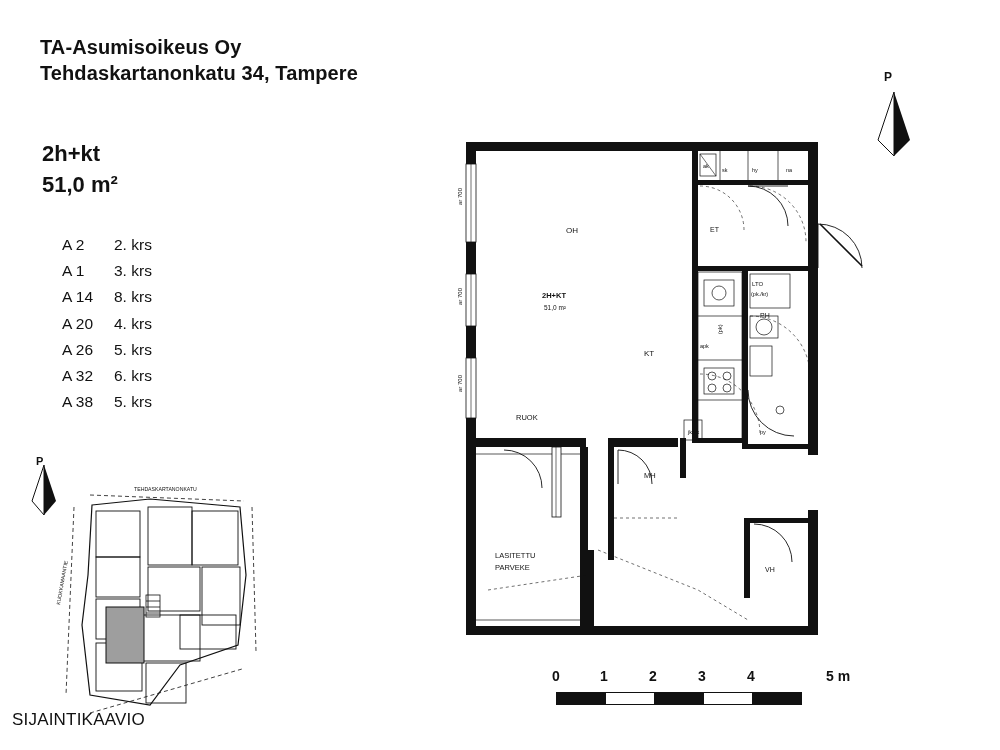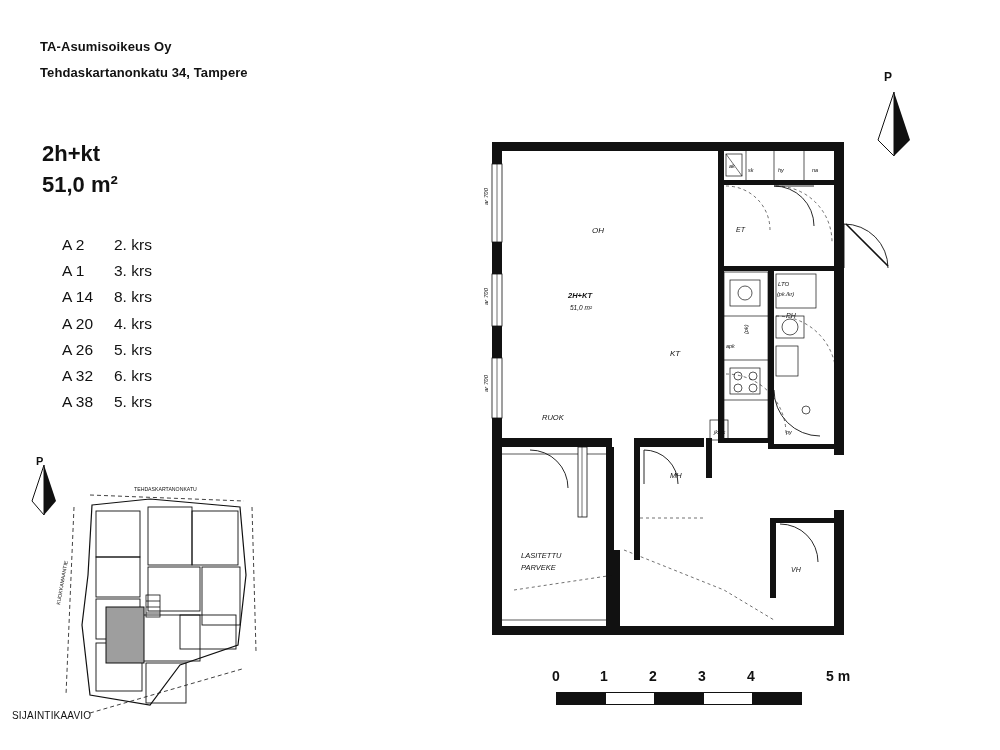--- a/index.html
+++ b/index.html
@@ -8,37 +8,37 @@
     background:#ffffff;
     font-family:"Liberation Sans", sans-serif;
     color:#111;
     position:relative;
     overflow:hidden;
   }
   .page { position:absolute; inset:0; }
 
   
   .title-block { position:absolute; left:40px; top:34px; }
-  .title-line { font-size:13px; font-weight:bold; letter-spacing:0.1px; line-height:26px; }
+  .title-line { font-size:20px; font-weight:bold; letter-spacing:0.1px; line-height:26px; }
 
   .type-block { position:absolute; left:42px; top:138px; }
   .type-line { font-size:22px; font-weight:bold; line-height:31px; }
 
   .unit-list { position:absolute; left:42px; top:232px; }
   .unit-row { display:flex; font-size:15.5px; line-height:26.2px; }
   .unit-code { width:52px;margin-left:20px; }
   .unit-floor { }
 
   
   .loc-wrap { position:absolute; left:30px; top:455px; width:270px; height:275px; }
-  .loc-caption { position:absolute; left:12px; top:710px; font-size:10px; letter-spacing:.2px; }
+  .loc-caption { position:absolute; left:12px; top:710px; font-size:17px; letter-spacing:.2px; }
   .loc-north { position:absolute; left:36px; top:455px; font-size:11px; font-weight:bold; }
 
   
-  .plan { position:absolute; left:474px; top:120px; width:430px; height:560px;font-style:italic; }
+  .plan { position:absolute; left:448px; top:120px; width:430px; height:560px; }
 
   
   .north-main { position:absolute; left:884px; top:70px; font-size:12px; font-weight:bold; }
 
   
   .scale { position:absolute; left:548px; top:668px; width:320px; height:46px; }
   .scale-labels { position:relative; height:18px; }
   .scale-labels span { position:absolute; font-size:14px; font-weight:bold; }
   .scale-bar { position:absolute; left:8px; top:24px; width:244px; height:11px; border:1px solid #111; display:flex; }
   .scale-bar i { flex:1; border-right:1px solid #111; }

